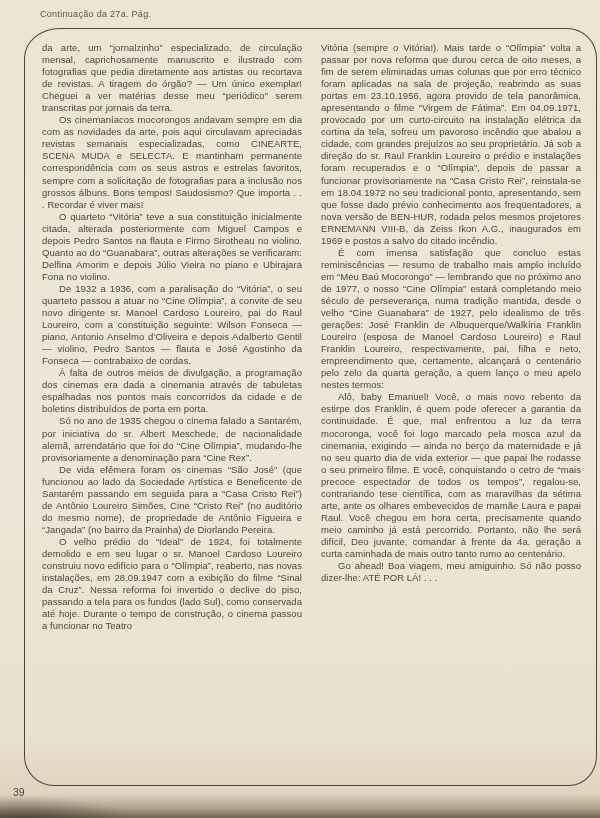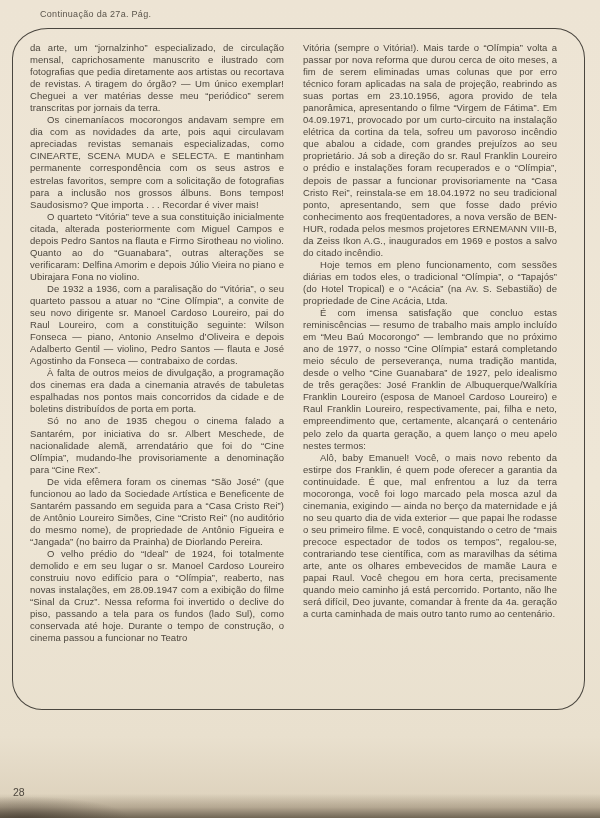--- a/index.html
+++ b/index.html
@@ -8,25 +8,25 @@
     position:relative; overflow:hidden;
     background: linear-gradient(180deg, #ede4d4 0%, #eee6d6 60%, #e9e0ce 90%, #dfd4bf 97%, #cabda5 100%);
     font-family:"Liberation Sans", sans-serif;
     color:#4c463d;
   }
   .continuation {
     position:absolute; left:40px; top:9px;
     font-size:9px; color:#5a544b; letter-spacing:.3px;
   }
   .frame {
-    position:absolute; left:12px; top:28px;
-    width:573px; height:682px; box-sizing:border-box;
+    position:absolute; left:24px; top:28px;
+    width:573px; height:758px; box-sizing:border-box;
     border:1.6px solid #4a463f;
     border-radius:36px 30px 28px 30px / 30px;
-    padding:13px 27px 10px 17px;
+    padding:13px 15px 10px 17px;
     overflow:hidden;
   }
   .cols { display:flex; gap:19px; height:100%; }
   .col {
     flex:1 1 0;
     text-align:justify;
     font-size:9.5px; line-height:12.05px;
     letter-spacing:.05px;
     color:#4c463d;
   }
@@ -61,23 +61,23 @@
           <p><span>Os cinemaníacos mocorongos andavam sempre em dia com as novidades da arte, pois aqui circulavam apreciadas revistas semanais especializadas, como CINEARTE, SCENA MUDA e SELECTA. E mantinham permanente correspondência com os seus astros e estrelas favoritos, sempre com a solicitação de fotografias para a inclusão nos grossos álbuns. Bons tempos! Saudosismo? Que importa . . . Recordar é viver mais!</span></p>
           <p><span>O quarteto “Vitória” teve a sua constituição inicialmente citada, alterada posteriormente com Miguel Campos e depois Pedro Santos na flauta e Firmo Sirotheau no violino. Quanto ao do “Guanabara”, outras alterações se verificaram: Delfina Amorim e depois Júlio Vieira no piano e Ubirajara Fona no violino.</span></p>
           <p><span>De 1932 a 1936, com a paralisação do “Vitória”, o seu quarteto passou a atuar no “Cine Olímpia”, a convite de seu novo dirigente sr. Manoel Cardoso Loureiro, pai do Raul Loureiro, com a constituição seguinte: Wilson Fonseca — piano, Antonio Anselmo d’Oliveira e depois Adalberto Gentil — violino, Pedro Santos — flauta e José Agostinho da Fonseca — contrabaixo de cordas.</span></p>
           <p><span>À falta de outros meios de divulgação, a programação dos cinemas era dada a cinemania através de tabuletas espalhadas nos pontos mais concorridos da cidade e de boletins distribuídos de porta em porta.</span></p>
           <p><span>Só no ano de 1935 chegou o cinema falado a Santarém, por iniciativa do sr. Albert Meschede, de nacionalidade alemã, arrendatário que foi do “Cine Olímpia”, mudando-lhe provisoriamente a denominação para “Cine Rex”.</span></p>
           <p><span>De vida efêmera foram os cinemas “São José” (que funcionou ao lado da Sociedade Artística e Beneficente de Santarém passando em seguida para a “Casa Cristo Rei”) de Antônio Loureiro Simões, Cine “Cristo Rei” (no auditório do mesmo nome), de propriedade de Antônio Figueira e “Jangada” (no bairro da Prainha) de Diorlando Pereira.</span></p>
           <p><span>O velho prédio do “Ideal” de 1924, foi totalmente demolido e em seu lugar o sr. Manoel Cardoso Loureiro construiu novo edifício para o “Olímpia”, reaberto, nas novas instalações, em 28.09.1947 com a exibição do filme “Sinal da Cruz”. Nessa reforma foi invertido o declive do piso, passando a tela para os fundos (lado Sul), como conservada até hoje. Durante o tempo de construção, o cinema passou a funcionar no Teatro</span></p>
         </div>
       <div class="col">
           <p class="no-indent"><span>Vitória (sempre o Vitória!). Mais tarde o “Olímpia” volta a passar por nova reforma que durou cerca de oito meses, a fim de serem eliminadas umas colunas que por erro técnico foram aplicadas na sala de projeção, reabrindo as suas portas em 23.10.1956, agora provido de tela panorâmica, apresentando o filme “Virgem de Fátima”. Em 04.09.1971, provocado por um curto-circuito na instalação elétrica da cortina da tela, sofreu um pavoroso incêndio que abalou a cidade, com grandes prejuízos ao seu proprietário. Já sob a direção do sr. Raul Franklin Loureiro o prédio e instalações foram recuperados e o “Olímpia”, depois de passar a funcionar provisoriamente na “Casa Cristo Rei”, reinstala-se em 18.04.1972 no seu tradicional ponto, apresentando, sem que fosse dado prévio conhecimento aos freqüentadores, a nova versão de BEN-HUR, rodada pelos mesmos projetores ERNEMANN VIII-B, da Zeiss Ikon A.G., inaugurados em 1969 e postos a salvo do citado incêndio.</span></p>
-          <p><span>Hoje temos em pleno funcionamento, com sessões diárias em todos eles, o tradicional “Olímpia”, o “Tapajós” (do Hotel Tropical) e o “Acácia” (na Av. S. Sebastião) de propriedade de Cine Acácia, Ltda.</span></p>
           <p><span>É com imensa satisfação que concluo estas reminiscências — resumo de trabalho mais amplo incluído em “Meu Baú Mocorongo” — lembrando que no próximo ano de 1977, o nosso “Cine Olímpia” estará completando meio século de perseverança, numa tradição mantida, desde o velho “Cine Guanabara” de 1927, pelo idealismo de três gerações: José Franklin de Albuquerque/Walkíria Franklin Loureiro (esposa de Manoel Cardoso Loureiro) e Raul Franklin Loureiro, respectivamente, pai, filha e neto, empreendimento que, certamente, alcançará o centenário pelo zelo da quarta geração, a quem lanço o meu apelo nestes termos:</span></p>
           <p><span>Alô, </span><span class="b">baby</span><span> Emanuel! Você, o mais novo rebento da estirpe dos Franklin, é quem pode oferecer a garantia da continuidade. É que, mal enfrentou a luz da terra mocoronga, você foi logo marcado pela </span><span class="b">mosca azul</span><span> da cinemania, exigindo — ainda no berço da maternidade e já no seu quarto dia de vida exterior — que papai lhe rodasse o seu primeiro filme. E você, conquistando o cetro de “mais precoce espectador de todos os tempos”, regalou-se, contrariando tese científica, com as maravilhas da sétima arte, ante os olhares embevecidos de mamãe Laura e papai Raul. Você chegou em hora certa, precisamente quando meio caminho já está percorrido. Portanto, não lhe será difícil, </span><span class="b">Deo juvante</span><span>, comandar à frente da 4a. geração a curta caminhada de mais outro tanto rumo ao centenário.</span></p>
+          <p><span class="b">Go ahead</span><span>! Boa viagem, meu amiguinho. Só não posso dizer-lhe: ATÉ POR LÁ! . . .</span></p>
         </div>
     </div>
   </div>
 
-  <div class="page-number">28</div>
+  <div class="page-number">39</div>
   <div class="page-edge-shadow"></div>
   <div class="corner-shadow"></div>
 </div>
 
 </body></html>

